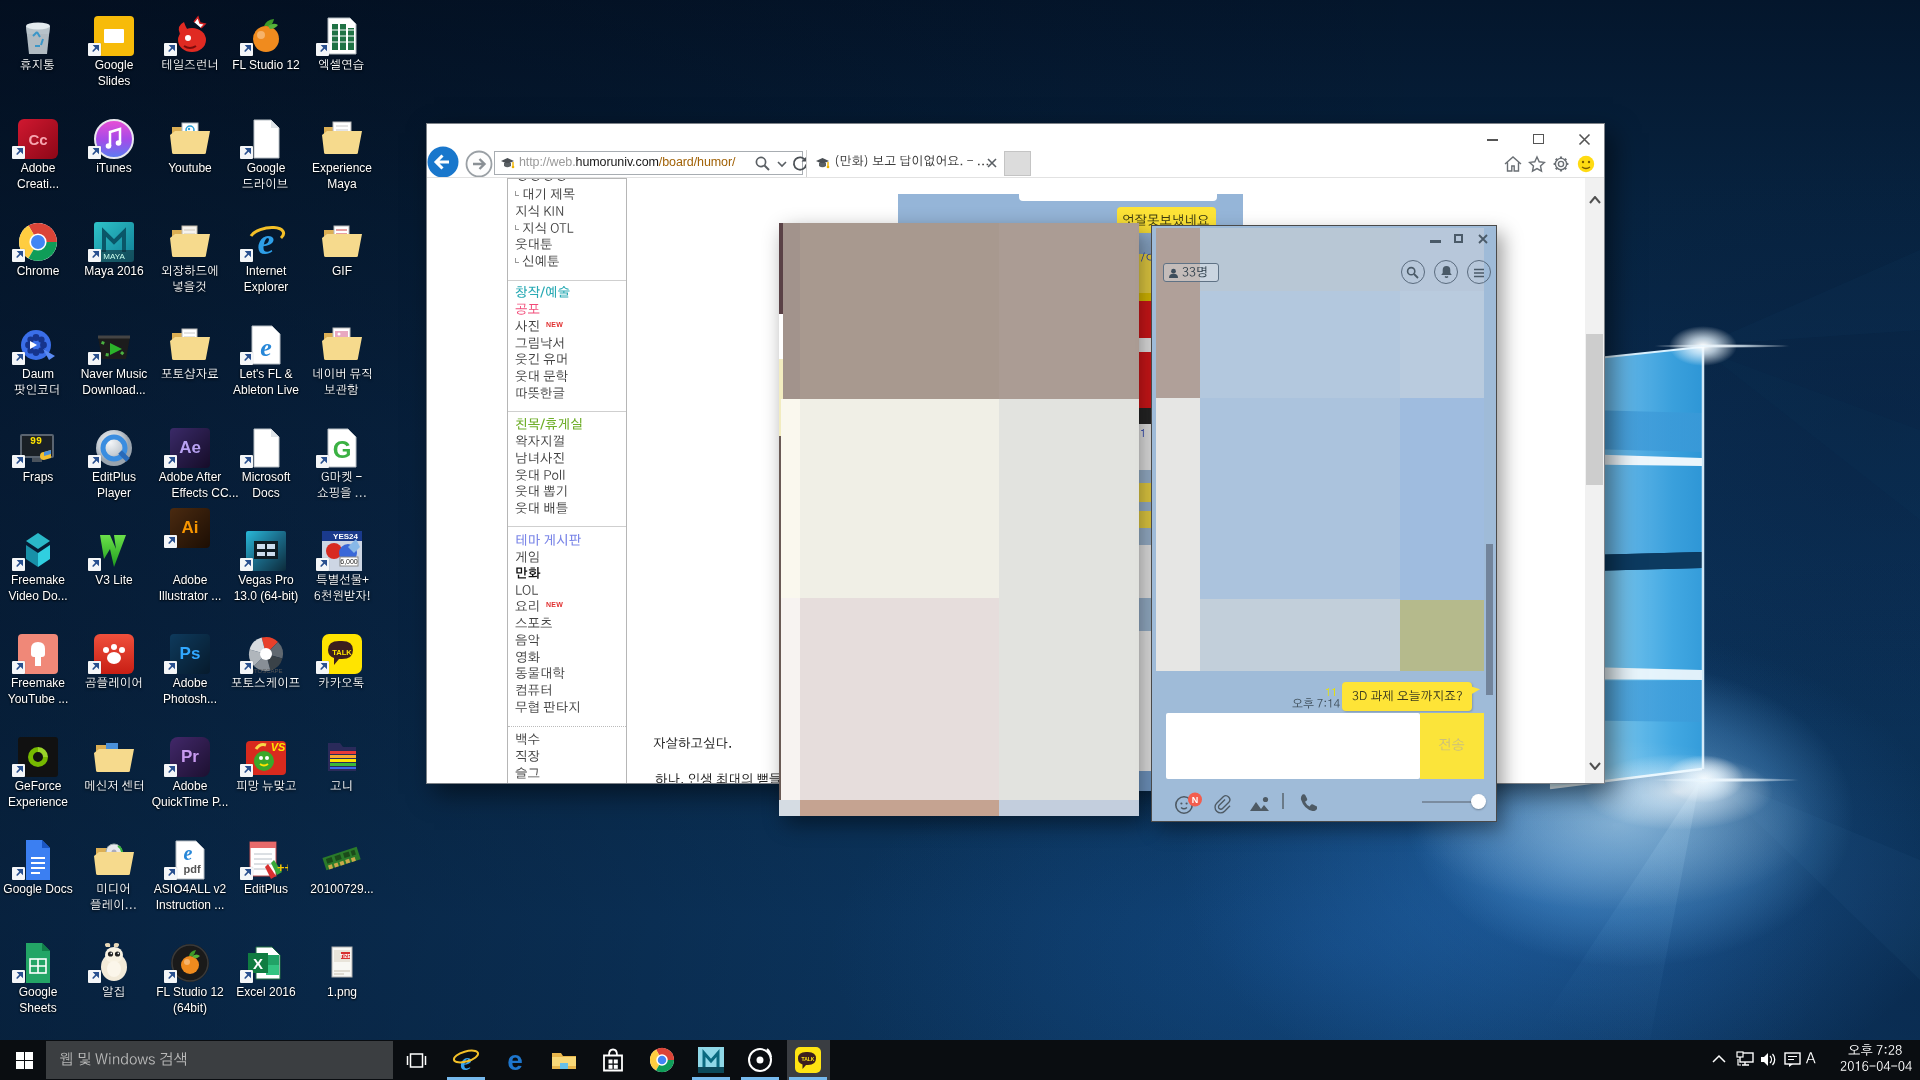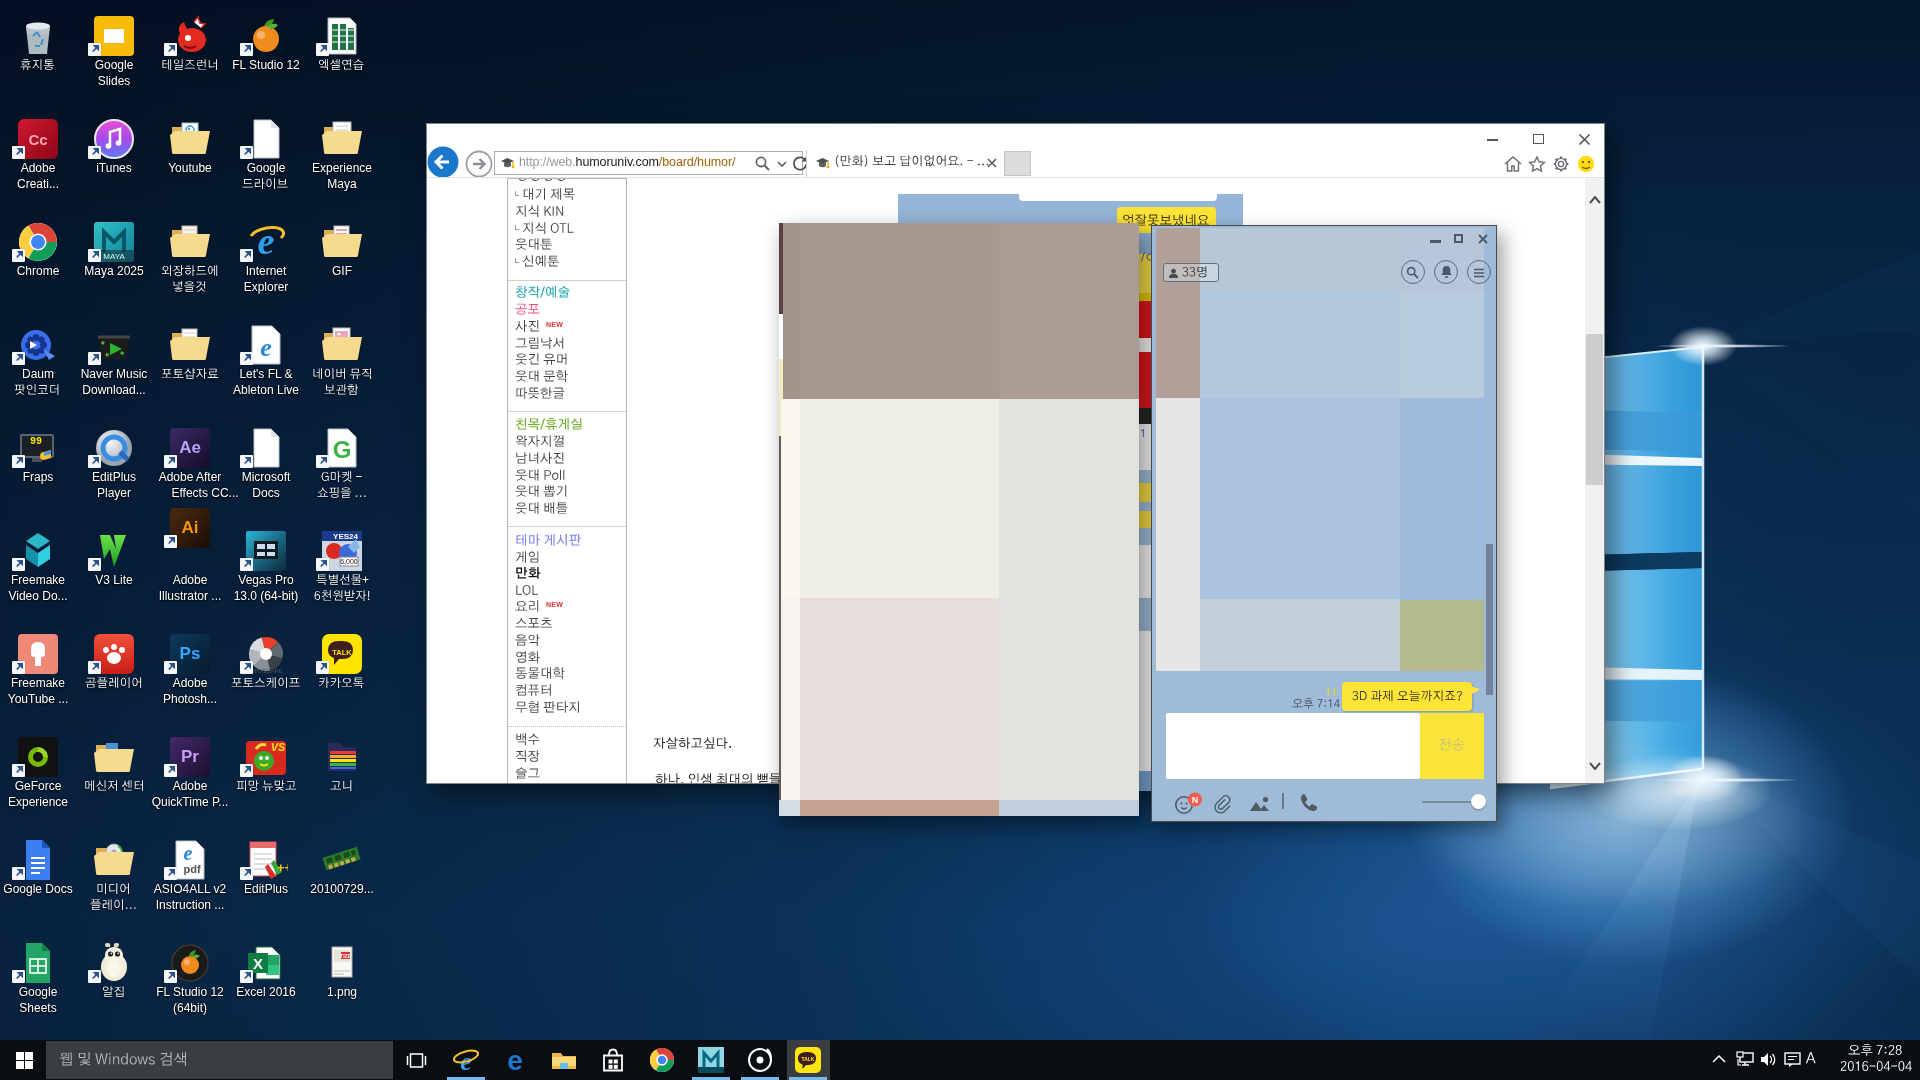--- a/index.html
+++ b/index.html
@@ -180,21 +180,21 @@
       <defs>
         <linearGradient id="myg" x1="0" y1="0" x2="1" y2="1">
           <stop offset="0" stop-color="#2fc3c8"></stop>
           <stop offset="1" stop-color="#0f7e96"></stop>
         </linearGradient>
       </defs>
       <path d="M12 32 V12 l10 10 10 -10 v20" fill="none" stroke="#0a5668" stroke-width="4"></path>
       <rect x="2" y="30" width="40" height="12" fill="rgba(20,40,50,.55)"></rect>
       <text x="22" y="39" font-size="8" fill="#cfe" text-anchor="middle" font-family="Liberation Sans">MAYA</text>
     </svg><div class="sc"></div></div>
-<div class="lab" style="left:69px;top:264px">Maya 2025</div>
+<div class="lab" style="left:69px;top:264px">Maya 2016</div>
 <div class="a" style="left:168px;top:220px;width:44px;height:44px"><svg width="44" height="44" viewBox="0 0 44 44">
       <path d="M4 10 h13 l3 4 h16 a2 2 0 0 1 2 2 v19 a2 2 0 0 1 -2 2 H6 a2 2 0 0 1 -2-2 z" fill="#dcaf54"></path>
       <rect x="14" y="6" width="15" height="19" fill="#f6f3ee" stroke="#c0b8a8"></rect>
       <path d="M16 10 h11 M16 14 h11 M16 18 h11" stroke="#d0c8b8"></path>
       <path d="M2 18 l5 -4 h35 l-4 21 a2 2 0 0 1 -2 2 H6 a2 2 0 0 1 -2-2 z" fill="#f6da8d"></path>
     </svg></div>
 <svg class="k" style="left:161px;top:265px;filter:drop-shadow(0 1px 1.5px rgba(0,0,0,.95))" width="58" height="14" viewBox="0 0 58 14">
     <path d="M1.6 3.4Q1.6 2.3 2.4 1.6Q3.2 0.9 4.5 0.9Q5.8 0.9 6.6 1.6Q7.4 2.3 7.4 3.4Q7.4 4.6 6.6 5.3Q5.8 6 4.5 6Q3.2 6 2.4 5.3Q1.6 4.6 1.6 3.4ZM2.5 3.4Q2.5 4.2 3.1 4.7Q3.7 5.2 4.5 5.2Q5.4 5.2 5.9 4.7Q6.5 4.2 6.5 3.4Q6.5 2.6 5.9 2.1Q5.4 1.6 4.5 1.6Q3.7 1.6 3.1 2.1Q2.5 2.6 2.5 3.4ZM0.8 9.1V8.3H2.2Q6.3 8.3 8.7 8V8.7Q6 9.1 2.2 9.1ZM4.1 8.6V5.5H5.1V8.6ZM9.1 10.9V0.2H10V10.9Z M12.1 5.8Q12.6 5.5 13.1 5.2Q13.6 4.9 14.1 4.4Q14.6 4 14.9 3.5Q15.2 3 15.2 2.4V1.6H12.7V0.9H18.8V1.6H16.3V2.4Q16.3 3.3 17.1 4.1Q18 4.9 19 5.4L18.5 6Q17.8 5.6 16.9 5Q16.1 4.3 15.8 3.6Q15.4 4.3 14.6 5.1Q13.7 5.9 12.6 6.4ZM20.1 6.7V0.2H21V3.2H22.5V4H21V6.7ZM13.7 8.8Q13.7 7.9 14.8 7.3Q15.8 6.8 17.5 6.8Q19.3 6.8 20.3 7.3Q21.3 7.8 21.3 8.8Q21.3 9.8 20.3 10.3Q19.2 10.9 17.5 10.8Q15.8 10.8 14.8 10.3Q13.7 9.8 13.7 8.8ZM14.7 8.8Q14.7 9.4 15.5 9.7Q16.2 10.1 17.5 10.1Q18.8 10.1 19.6 9.7Q20.4 9.4 20.4 8.8Q20.4 8.2 19.6 7.9Q18.8 7.6 17.5 7.6Q16.2 7.6 15.5 7.9Q14.7 8.2 14.7 8.8Z M25.3 1.6V0.8H29V1.6ZM23.8 3.9V3H30.1V3.9ZM24.3 7.1Q24.3 6.1 25.1 5.5Q25.9 4.9 27.1 4.9Q28.4 4.9 29.2 5.5Q29.9 6.1 29.9 7.1Q29.9 8.1 29.2 8.7Q28.4 9.4 27.1 9.4Q25.9 9.4 25.1 8.7Q24.3 8.1 24.3 7.1ZM25.2 7.1Q25.2 7.7 25.8 8.1Q26.3 8.6 27.1 8.6Q27.9 8.6 28.4 8.1Q29 7.7 29 7.1Q29 6.5 28.5 6.1Q27.9 5.7 27.1 5.7Q26.3 5.7 25.8 6.1Q25.2 6.5 25.2 7.1ZM31.5 10.9V0.2H32.4V5.2H34.2V6.1H32.4V10.9Z M36.7 6.1V1.1H44.1V1.9H37.6V5.3H44.1V6.1ZM35.1 9.5V8.8H45.6V9.5Z M47.2 4.9Q47.2 3.1 47.8 2Q48.3 0.9 49.4 0.9Q50.5 0.9 51.1 2Q51.6 3.1 51.6 4.9Q51.6 6.1 51.4 7Q51.2 7.9 50.6 8.4Q50.1 9 49.4 9Q48.7 9 48.2 8.4Q47.6 7.9 47.4 7Q47.2 6.1 47.2 4.9ZM48.1 4.9Q48.1 6.3 48.4 7.2Q48.7 8.2 49.4 8.2Q50.1 8.2 50.4 7.2Q50.7 6.3 50.7 4.9Q50.7 3.5 50.4 2.6Q50.1 1.7 49.4 1.7Q49 1.7 48.8 1.9Q48.5 2.2 48.4 2.7Q48.2 3.2 48.2 3.7Q48.1 4.3 48.1 4.9ZM55.3 10.9V0.2H56.2V10.9ZM51.2 5.3V4.4H53.1V0.5H53.9V10.4H53.1V5.3Z" fill="#ffffff"></path>
   </svg>
 <svg class="k" style="left:172px;top:281px;filter:drop-shadow(0 1px 1.5px rgba(0,0,0,.95))" width="35" height="14" viewBox="0 0 35 14">
@@ -441,21 +441,21 @@
       <g fill="#4a90d8">
         <path d="M14 8 h12 v8 h-6 l-3 3 v-3 h-3 z"></path>
         <path d="M20 16 h10 v7 h-2 v3 l-3 -3 h-5 z" fill="#8ab8e8"></path>
       </g>
       <path d="M2 18 l5 -4 h35 l-4 21 a2 2 0 0 1 -2 2 H6 a2 2 0 0 1 -2-2 z" fill="#f6da8d"></path>
     </svg></div>
 <svg class="k" style="left:84px;top:780px;filter:drop-shadow(0 1px 1.5px rgba(0,0,0,.95))" width="61" height="14" viewBox="0 0 61 14">
     <path d="M1.3 8.6V1.3H5.3V8.6ZM2.2 7.8H4.5V2.1H2.2ZM9.2 10.9V0.2H10.1V10.9ZM5 5.3V4.5H7V0.5H7.8V10.4H7V5.3Z M12.1 6Q12.7 5.7 13.3 5.2Q13.8 4.8 14.3 4.3Q14.8 3.7 15.1 3Q15.4 2.3 15.4 1.6V0.6H16.2V1.6Q16.2 2.3 16.6 3Q16.9 3.7 17.4 4.2Q17.9 4.7 18.3 5.1Q18.8 5.4 19.3 5.7L18.7 6.3Q18 5.9 17.1 5.1Q16.3 4.3 15.8 3.4Q15.4 4.3 14.5 5.2Q13.6 6.1 12.7 6.6ZM20.6 7.9V0.2H21.5V7.9ZM14.5 10.6V7.1H15.4V9.8H21.9V10.6Z M23.7 8.7Q24.2 8.4 24.6 8Q25 7.6 25.6 6.9Q26.1 6.3 26.5 5.4Q26.8 4.6 26.8 3.7V2.1H24.4V1.3H30.1V2.1H27.7V3.6Q27.7 4.4 28 5.2Q28.3 5.9 28.8 6.6Q29.2 7.2 29.7 7.6Q30.1 8 30.6 8.4L30 8.9Q29.2 8.4 28.4 7.5Q27.6 6.5 27.3 5.7Q27 6.5 26.1 7.6Q25.3 8.6 24.4 9.3ZM29.6 5.1V4.3H32.1V0.2H33V10.9H32.1V5.1Z M38 6.3Q40.6 4.4 40.6 1.9V0.7H41.5V1.9Q41.5 3.2 42.2 4.3Q42.9 5.3 43.8 6L43.3 6.6Q42.7 6.2 42 5.4Q41.3 4.6 41.1 3.9Q40.8 4.7 40.1 5.5Q39.4 6.3 38.6 6.9ZM46.7 8.1V0.2H47.5V8.1ZM42.8 3.6V2.8H44.5V0.3H45.4V7.8H44.5V3.6ZM40.3 10.6V7.3H41.2V9.8H47.9V10.6Z M50.7 8.7V1.3H55.7V2H51.6V4.5H55.3V5.3H51.6V7.9H51.9Q54.6 7.9 56.7 7.7V8.4Q54.2 8.7 51.3 8.7ZM56 5.3V4.4H58.1V0.2H59V10.9H58.1V5.3Z" fill="#ffffff"></path>
   </svg>
 <div class="a" style="left:168px;top:735px;width:44px;height:44px">
-    <div style="position:absolute;left:2px;top:2px;width:40px;height:40px;background:linear-gradient(135deg,#42286a,#1c1030);border-radius:2px;color:#c79aef;font-size:17px;font-weight:bold;display:flex;align-items:center;justify-content:center;font-family:'Liberation Sans',sans-serif">Pr</div>
+    <div style="position:absolute;left:2px;top:2px;width:40px;height:40px;background:linear-gradient(135deg,#42286a,#1c1030);border-radius:8px;color:#c79aef;font-size:17px;font-weight:bold;display:flex;align-items:center;justify-content:center;font-family:'Liberation Sans',sans-serif">Pr</div>
     <div class="sc"></div>
   </div>
 <div class="lab" style="left:145px;top:779px">Adobe</div>
 <div class="lab" style="left:145px;top:795px">QuickTime P...</div>
 <div class="a" style="left:244px;top:735px;width:44px;height:44px"><svg width="44" height="44" viewBox="0 0 44 44">
       <rect x="2" y="6" width="40" height="34" rx="4" fill="#d82a1e"></rect>
       <text x="34" y="16" font-size="11" fill="#ffe400" text-anchor="middle" font-weight="bold" font-style="italic" font-family="Liberation Sans">VS</text>
       <circle cx="20" cy="26" r="10" fill="#3aa82a"></circle>
       <circle cx="17" cy="23" r="2" fill="#fff"></circle>
       <circle cx="23" cy="23" r="2" fill="#fff"></circle>

